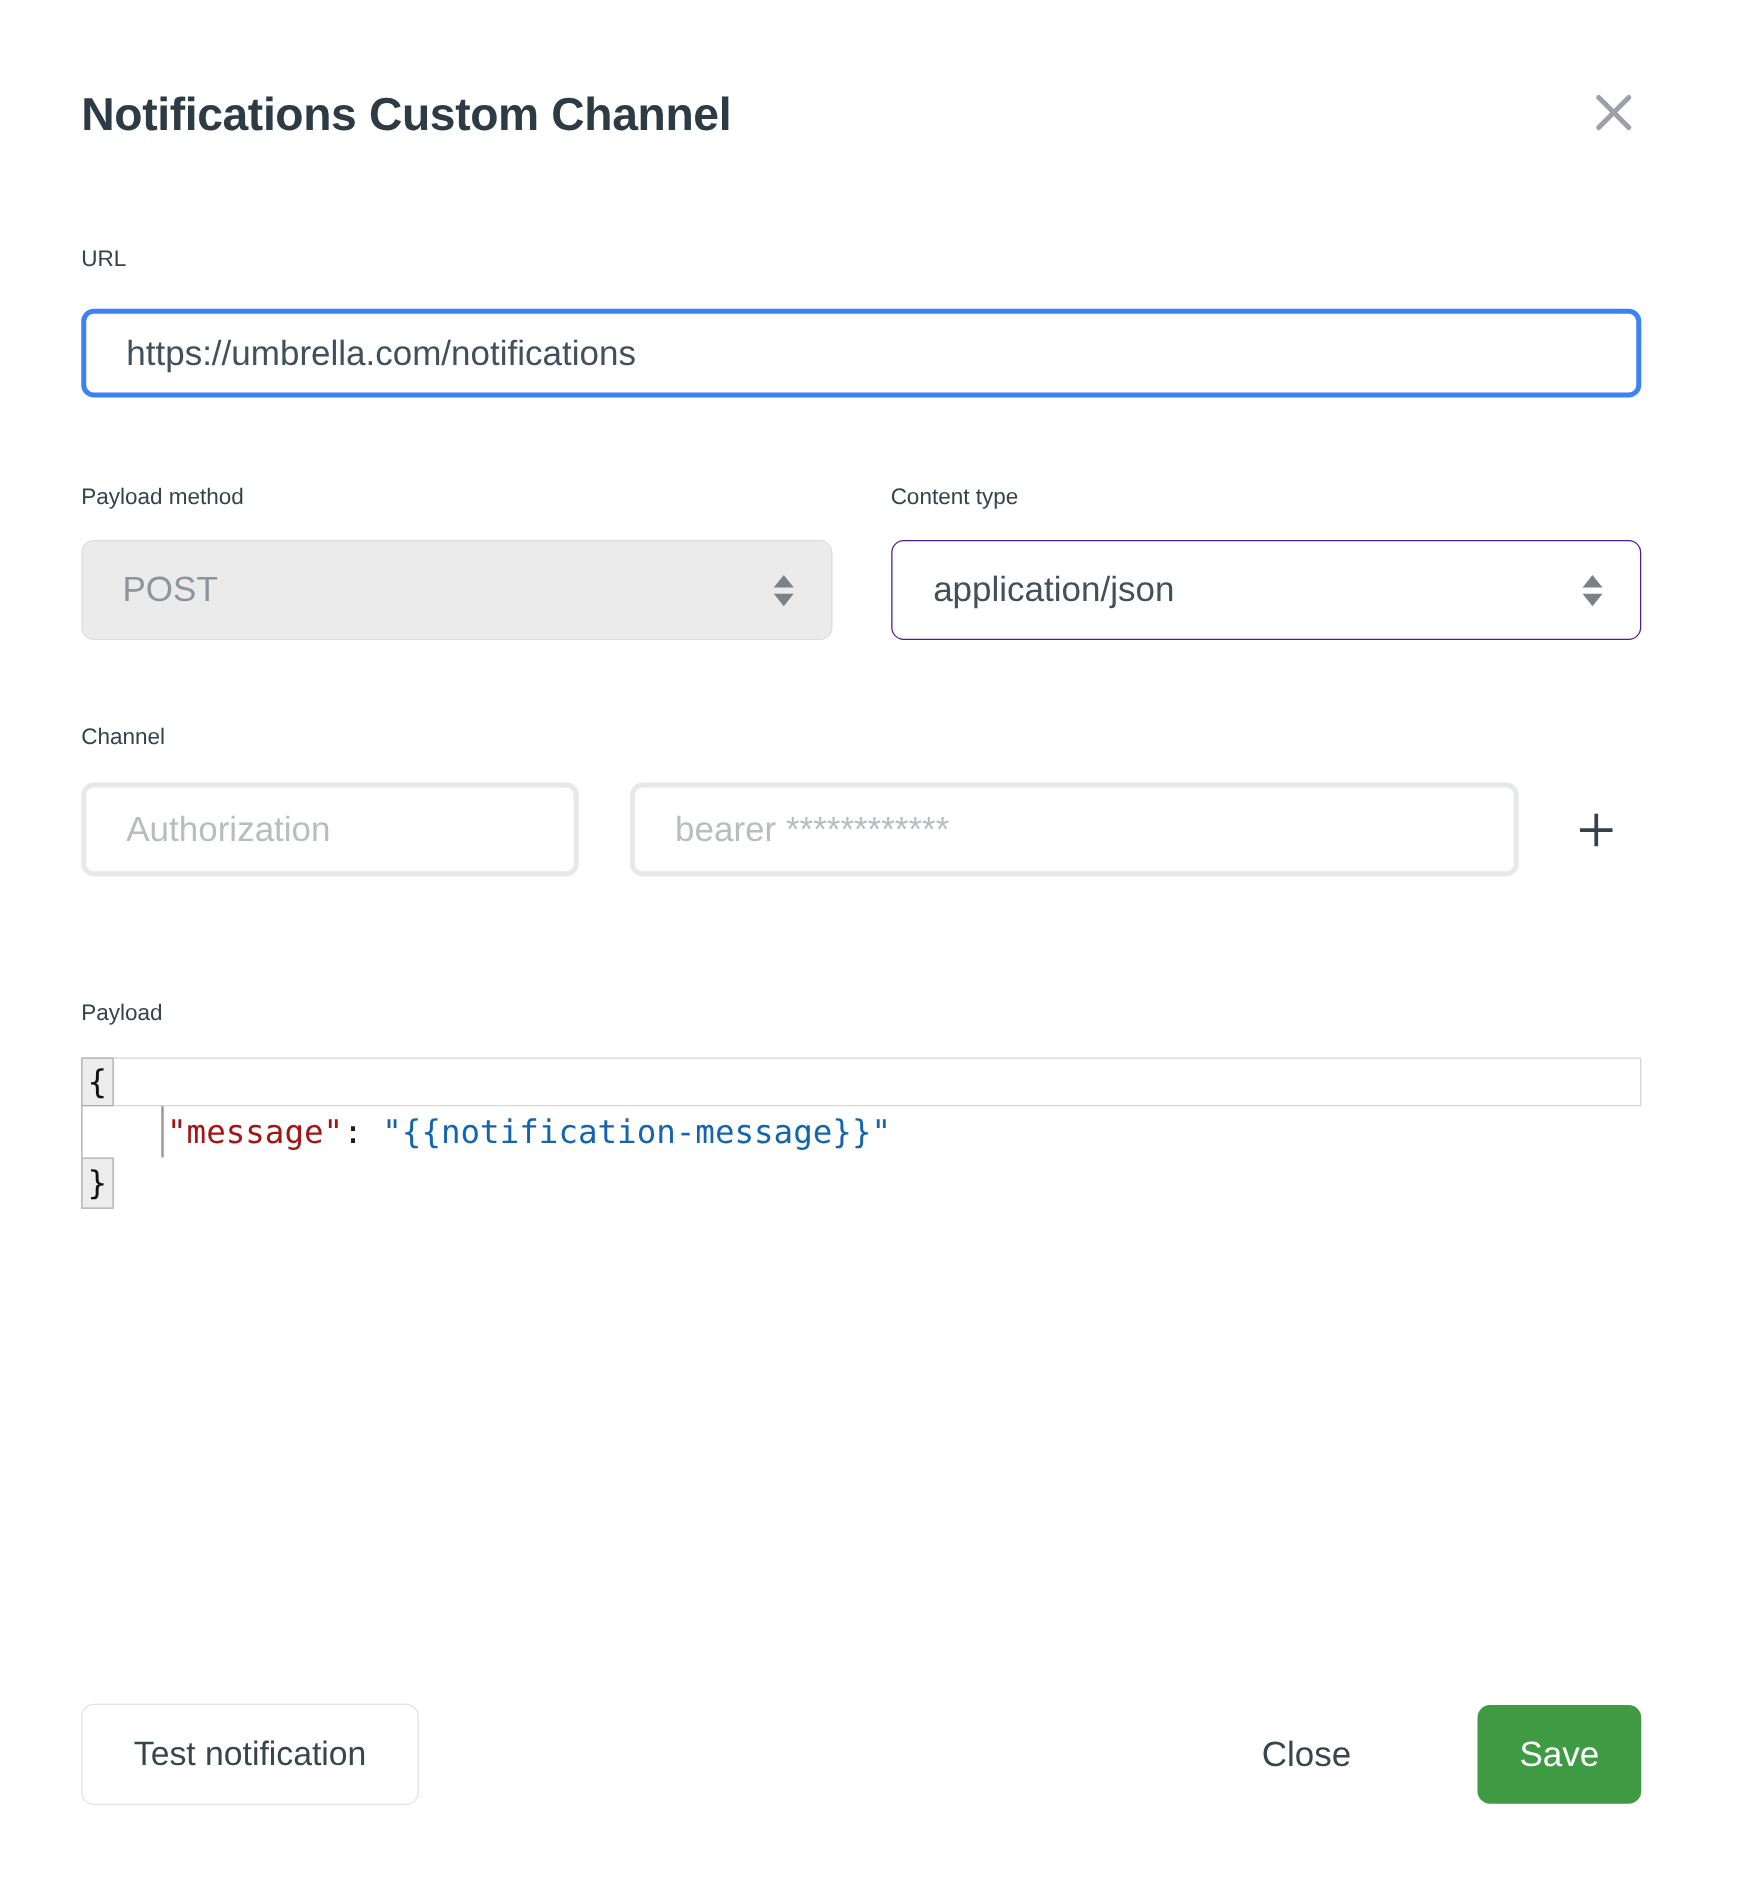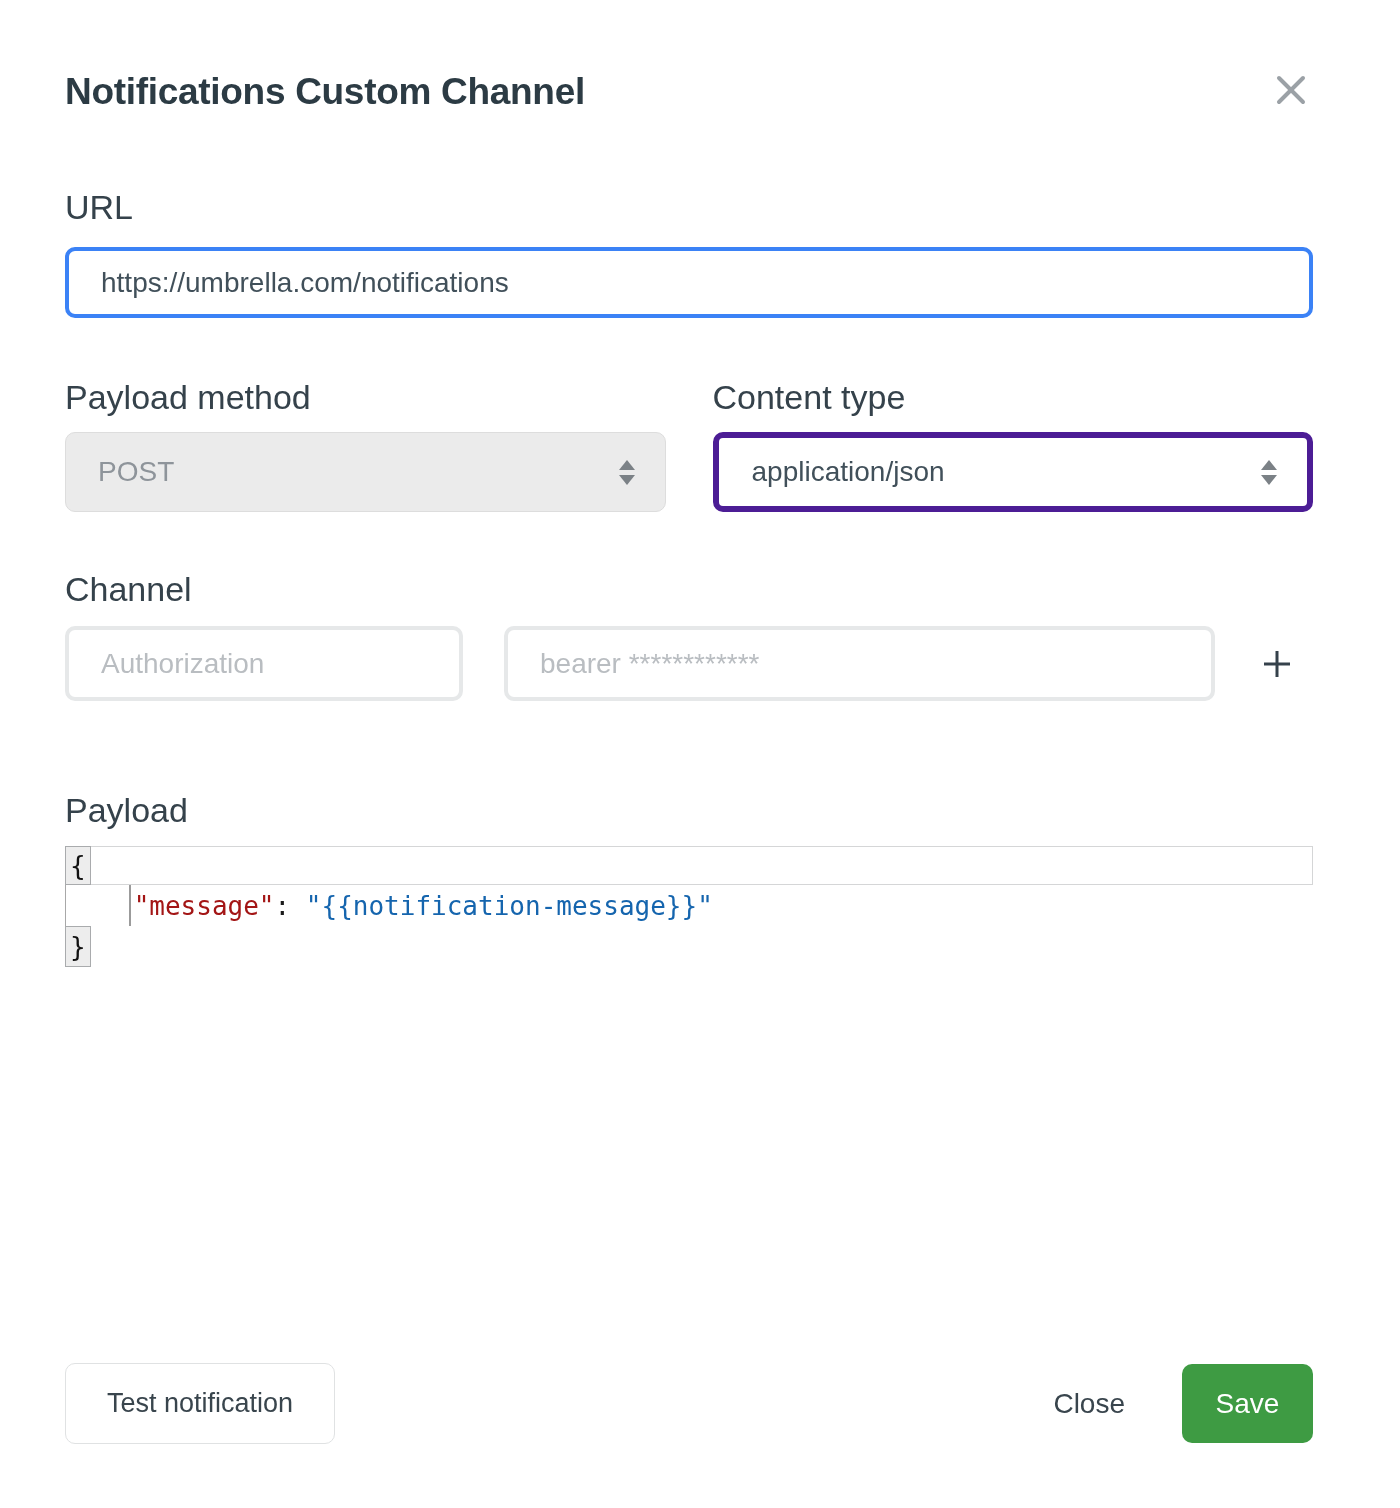--- a/index.html
+++ b/index.html
@@ -32,21 +32,21 @@
     color:#2c3b44;
     letter-spacing:-0.3px;
   }
   .close-btn{
     background:none;border:none;cursor:pointer;
     padding:4px;margin-top:0;
     line-height:0;
   }
   
   .field-label{
-    font-size:34px;
+    font-size:18px;
     line-height:30px;
     color:#35424b;
   }
   .lbl-url{margin-top:76px;}
   
   .text-input{
     display:block;
     box-sizing:border-box;
     width:100%;
     height:71px;
@@ -75,21 +75,21 @@
     border-radius:10px;
     padding:0 30px 0 32px;
     display:flex;
     align-items:center;
     justify-content:space-between;
     font-size:28px;
     cursor:pointer;
   }
   .select-box.enabled{
     background:#fff;
-    border:6px solid #4c1d95;
+    border:1px solid #4c1d95;
     color:#41505a;
     padding-left:33px;
   }
   .select-box.disabled{
     background:#ebebeb;
     border:1px solid #dddddd;
     color:#8e949a;
     cursor:default;
   }
   .arrows{
@@ -165,20 +165,21 @@
   }
   .tok-key{color:#a31515;}
   .tok-plain{color:#1b1b1b;}
   .tok-value{color:#1565ae;}
   
   .modal-footer{
     position:absolute;
     left:65px;right:65px;bottom:64px;
     display:flex;
     align-items:center;
+    gap:44px;
   }
   .test-btn{
     height:81px;
     padding:0 41px;
     background:#fff;
     border:1px solid #e0e2e3;
     border-radius:10px;
     font-family:"Liberation Sans",sans-serif;
     font-size:27px;
     color:#39454d;

